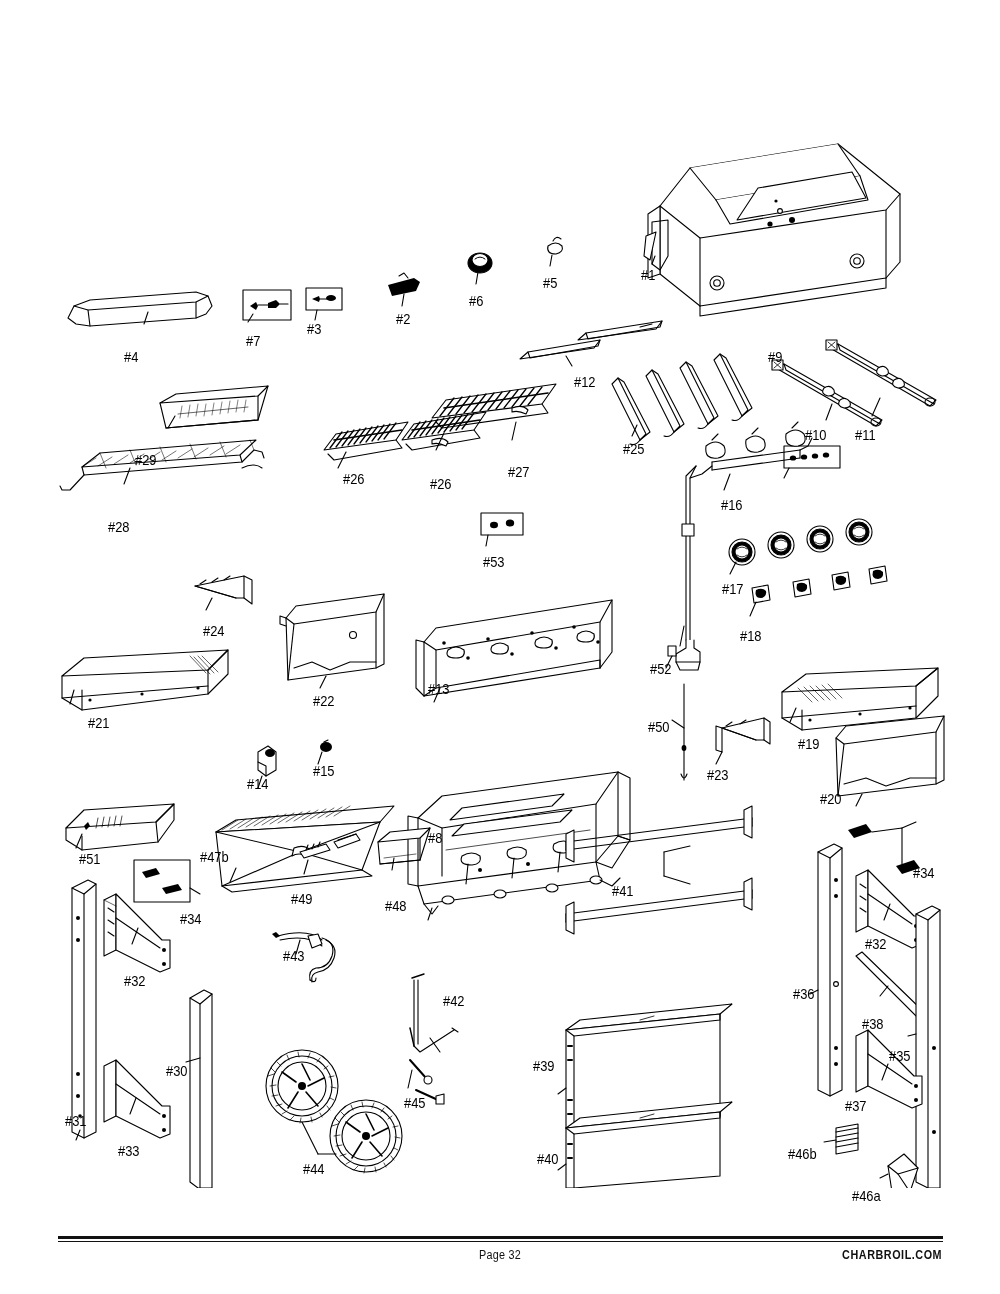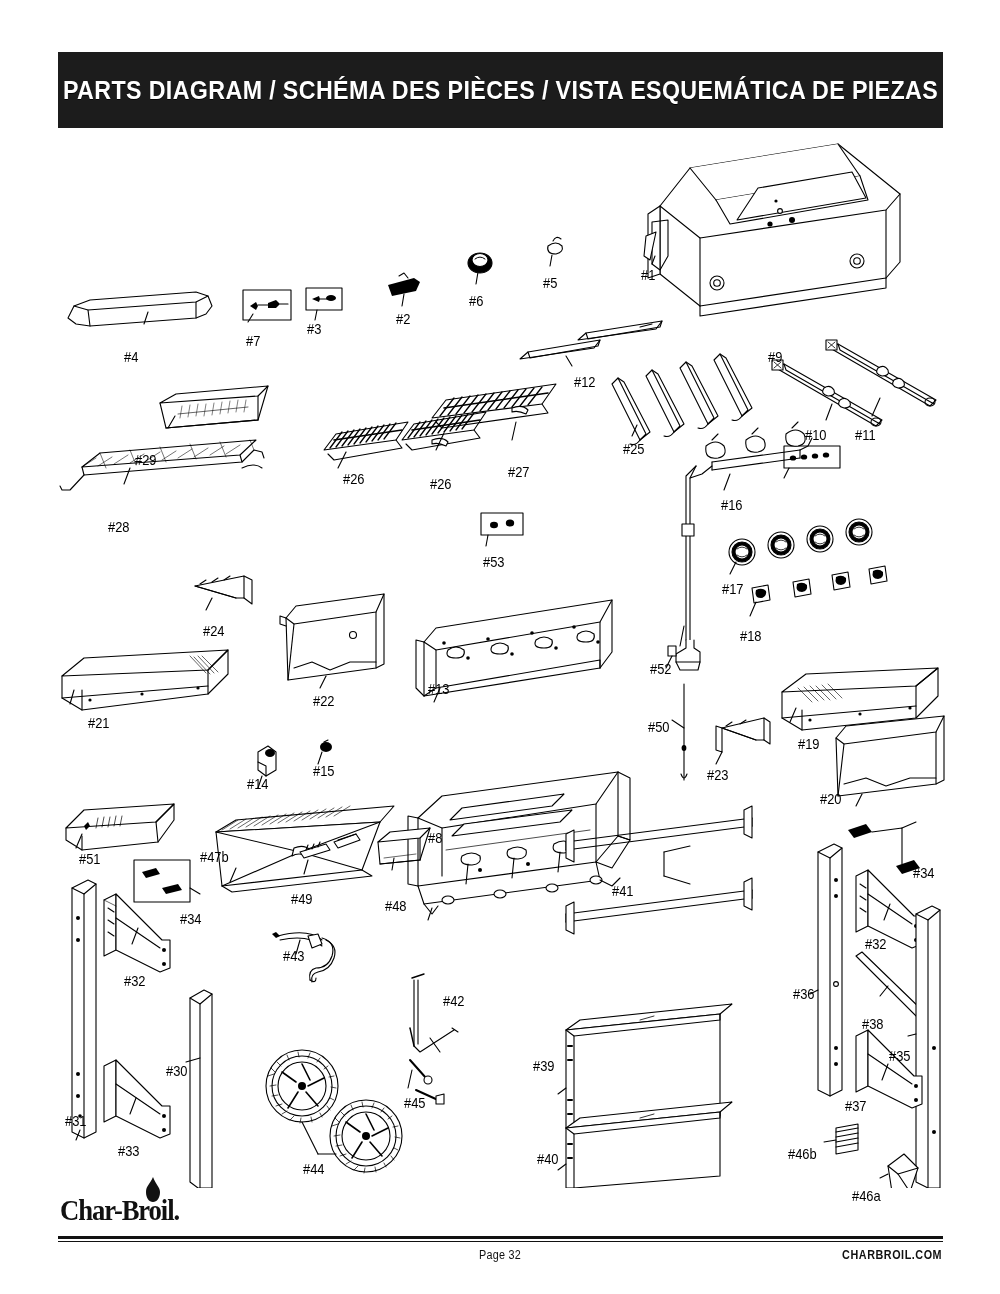--- a/index.html
+++ b/index.html
@@ -53,23 +53,20 @@
     font-family:"Liberation Sans Narrow","Liberation Sans",sans-serif;
     font-size:15px;font-weight:normal;color:#000;white-space:nowrap;
     transform:scaleX(.86);transform-origin:left center;letter-spacing:0px;
   }
 </style>
 </head>
 <body>
 
 <div id="page">
 
-  <div class="header-bar">
-    <div class="header-title">PARTS DIAGRAM / SCHÉMA DES PIÈCES / VISTA ESQUEMÁTICA DE PIEZAS</div>
-  </div>
 
   <div class="canvas">
   <svg width="1000" height="1060" viewBox="0 0 1000 1060" xmlns="http://www.w3.org/2000/svg" fill="none" stroke="#000" stroke-width="1.1" stroke-linejoin="round" stroke-linecap="round">
 
     <g>
       <path d="M660 78 L690 40 L838 16 L900 66 L900 134 L886 150 L700 178 L660 146 Z" fill="#fff"></path>
       <path d="M660 78 L700 110 L886 82 L900 66"></path>
       <path d="M700 110 L700 178"></path>
       <path d="M886 82 L886 150"></path>
       <path d="M690 40 L716 72 L860 48 L838 16" fill="#fff"></path>
@@ -808,26 +805,19 @@
     <div class="lbl" style="left:788px;top:1145px;">#46b</div>
     <div class="lbl" style="left:200px;top:848px;">#47b</div>
     <div class="lbl" style="left:385px;top:897px;">#48</div>
     <div class="lbl" style="left:291px;top:890px;">#49</div>
     <div class="lbl" style="left:648px;top:718px;">#50</div>
     <div class="lbl" style="left:79px;top:850px;">#51</div>
     <div class="lbl" style="left:650px;top:660px;">#52</div>
     <div class="lbl" style="left:483px;top:553px;">#53</div>
   </div>
 
-  <div class="brand">
-    <svg width="30" height="28" viewBox="0 0 30 28" style="position:absolute;left:78px;top:-6px;">
-      <path d="M15 1 C12 8 8 10 8 16 C8 22 11 26 15 26 C19 26 22 22 22 16 C22 11 18 9 15 1 Z" fill="#111"></path>
-      <path d="M15 7 C13.5 11 11.5 12 11.5 16 C11.5 20 13 23 15 23" fill="#fff" opacity="0.0"></path>
-    </svg>
-    <div class="brand-text">Char-Broil.</div>
-  </div>
 
   <div class="footer-rule"></div>
   <div class="footer-rule2"></div>
   <div class="footer-page">Page 32</div>
   <div class="footer-site">CHARBROIL.COM</div>
 
 </div>
 
 </body></html>

